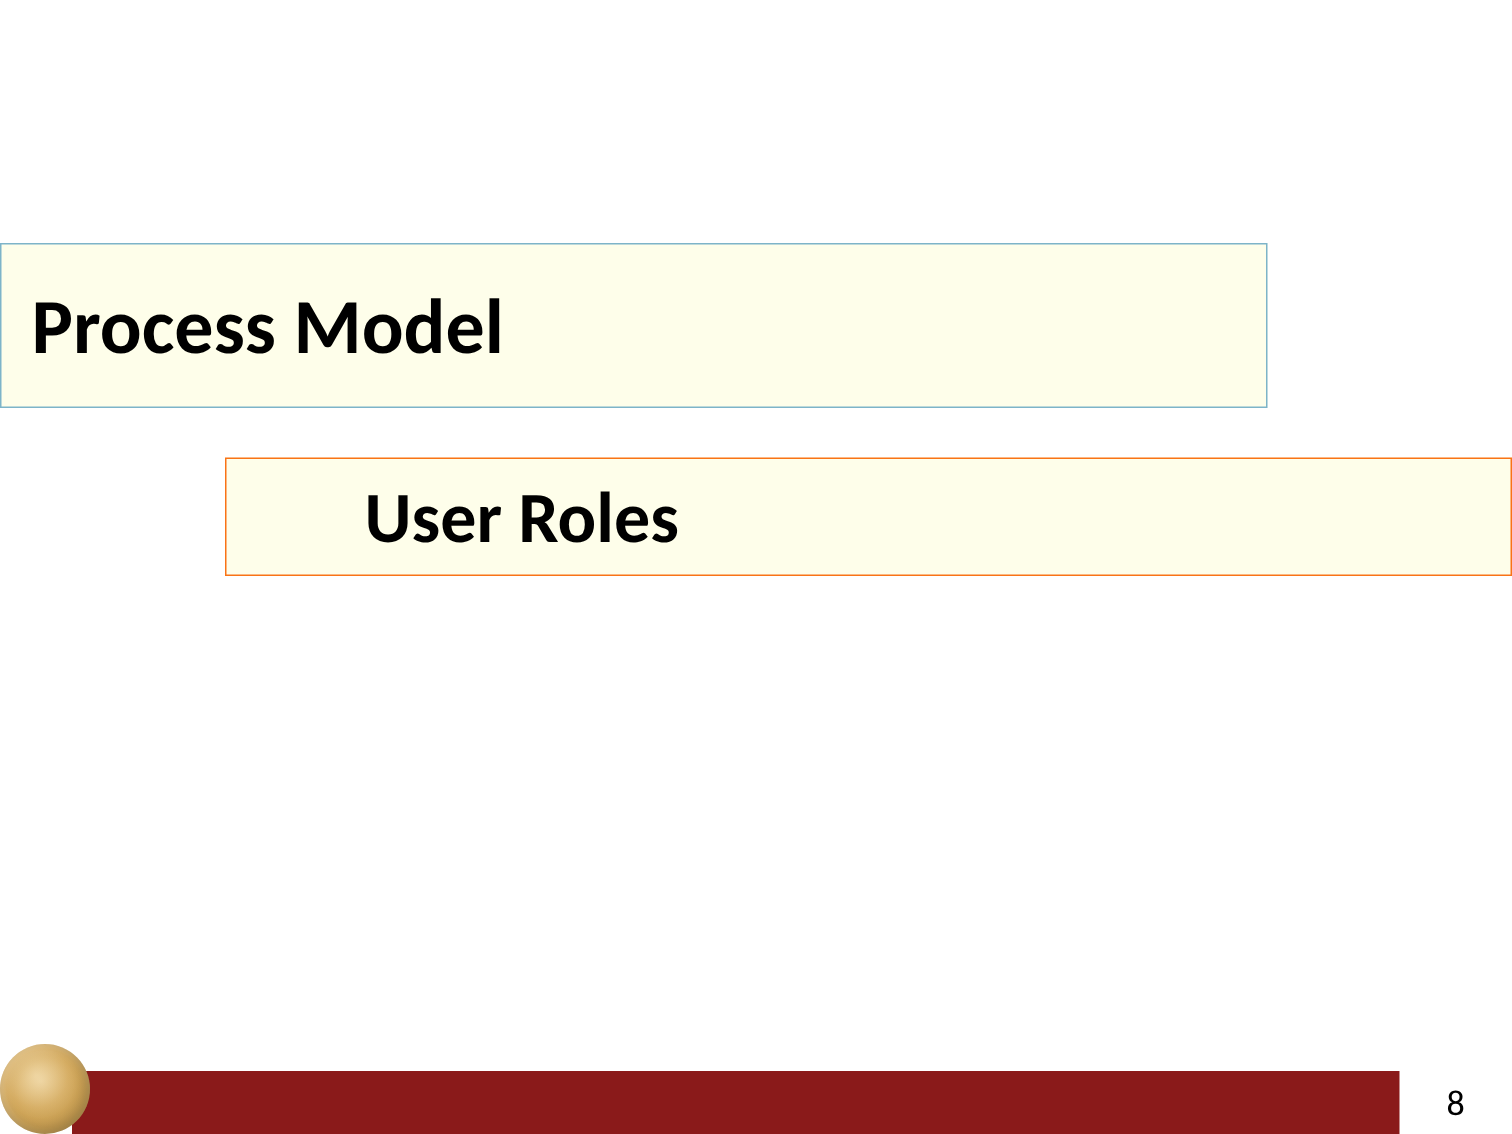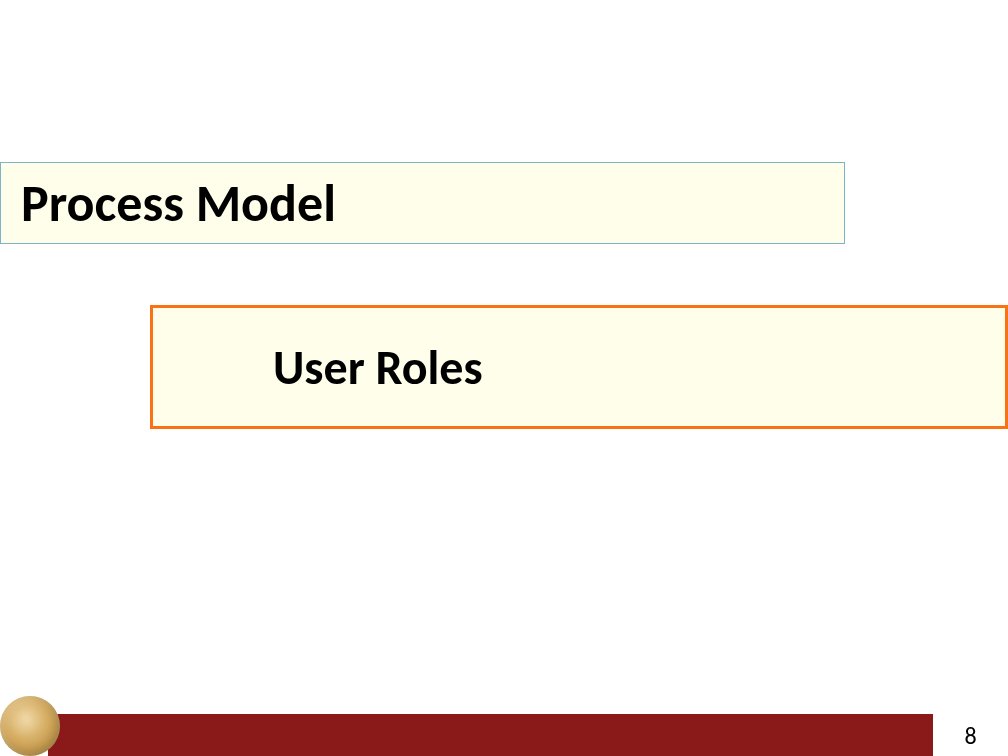--- a/index.html
+++ b/index.html
@@ -15,45 +15,45 @@
       position: relative;
       font-family: Calibri, Arial, sans-serif;
       overflow: hidden;
     }
     
     .title-box-1 {
       position: absolute;
       left: 0;
       top: 162px;
       width: 845px;
-      height: 82px;
+      height: 110px;
       background: #fefeea;
       border: 1px solid #7db4c9;
       display: flex;
       align-items: center;
       padding-left: 20px;
     }
     
     .title-box-1 .title-text {
       font-size: 52px;
       font-weight: bold;
       color: #000000;
     }
     
     .title-box-2 {
       position: absolute;
       left: 150px;
       top: 305px;
       width: 858px;
-      height: 124px;
+      height: 79px;
       background: #fefeea;
-      border: 3px solid #f97316;
+      border: 1px solid #f97316;
       display: flex;
       align-items: center;
-      padding-left: 120px;
+      padding-left: 92px;
     }
     
     .title-box-2 .title-text {
       font-size: 48px;
       font-weight: bold;
       color: #000000;
     }
     
     .footer {
       position: absolute;

